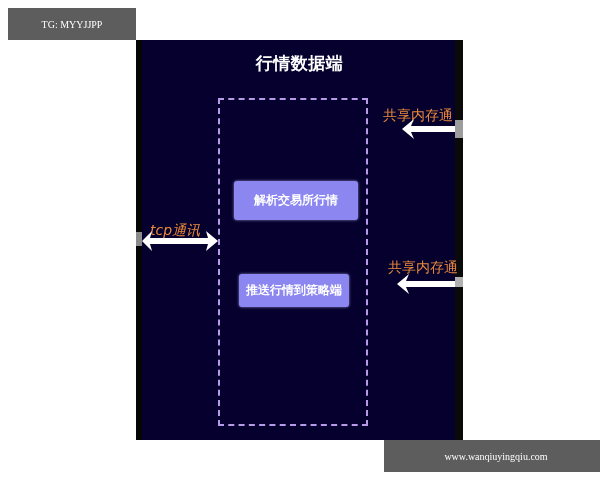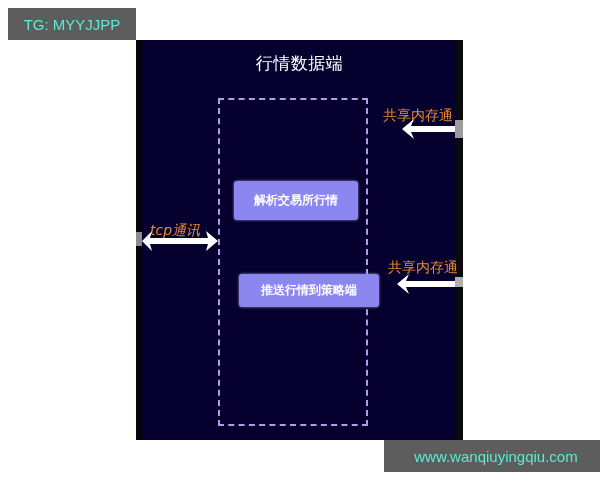--- a/index.html
+++ b/index.html
@@ -1,33 +1,33 @@
 <!DOCTYPE html>
 <html><head>
 <meta charset="utf-8">
 <style>
   html, body { margin:0; padding:0; }
   body { width:600px; height:480px; background:#ffffff; position:relative; overflow:hidden;
          font-family:"DejaVu Sans", sans-serif; }
-  .wm { position:absolute; background:#5d5d5d; color:#5eead4; font-family:Liberation Sans, sans-serif;
-        font-size:15px; display:flex; align-items:center; justify-content:center; }
+  .wm { position:absolute; background:#5d5d5d; color:#ffffff; font-family:Liberation Serif, serif;
+        font-size:10px; display:flex; align-items:center; justify-content:center; }
   #wm-tg { left:8px; top:8px; width:128px; height:32px; }
   #wm-site { left:384px; top:440px; width:208px; height:32px;padding-left:8px; }
   #panel { position:absolute; left:136px; top:40px; width:327px; height:400px; background:#05002e; overflow:hidden; }
   #edge-left { position:absolute; left:0; top:0; width:6px; height:100%; background:#050505; }
   #edge-right { position:absolute; right:0; top:0; width:8px; height:100%; background:#0a0a0a; }
   #title { position:absolute; left:0; width:100%; top:12px; text-align:center; color:#ffffff;
-           font-weight:normal; font-size:17px; letter-spacing:0.5px; }
+           font-weight:bold; font-size:17px; letter-spacing:0.5px; }
   #dashed-box { position:absolute; left:82px; top:58px; width:150px; height:328px;
                 border:2px dashed #b79ae8; box-sizing:border-box; }
   .node { position:absolute; background:#8b86f0; color:#ffffff; font-weight:bold; font-size:12px;
           border-radius:3px; box-shadow:0 0 3px rgba(200,190,255,0.7); text-align:center;
           display:flex; align-items:center; justify-content:center; line-height:15px; }
   #node-parse { left:98px; top:141px; width:124px; height:39px; }
-  #node-push { left:103px; top:234px; width:140px; height:33px; padding:0 6px; box-sizing:border-box; }
+  #node-push { left:103px; top:234px; width:110px; height:33px; padding:0 6px; box-sizing:border-box; }
   .lbl { position:absolute; color:#e8883a; font-size:14px; white-space:nowrap;margin-top:16px; }
   #lbl-tcp { left:14px; top:166px;font-style:italic; }
   #lbl-shm1 { left:247px; top:51px; }
   #lbl-shm2 { left:252px; top:203px; }
   .arrow { position:absolute; }
   .stub { position:absolute; background:#8c8c8c; }
 </style>
 </head>
 <body>
 

